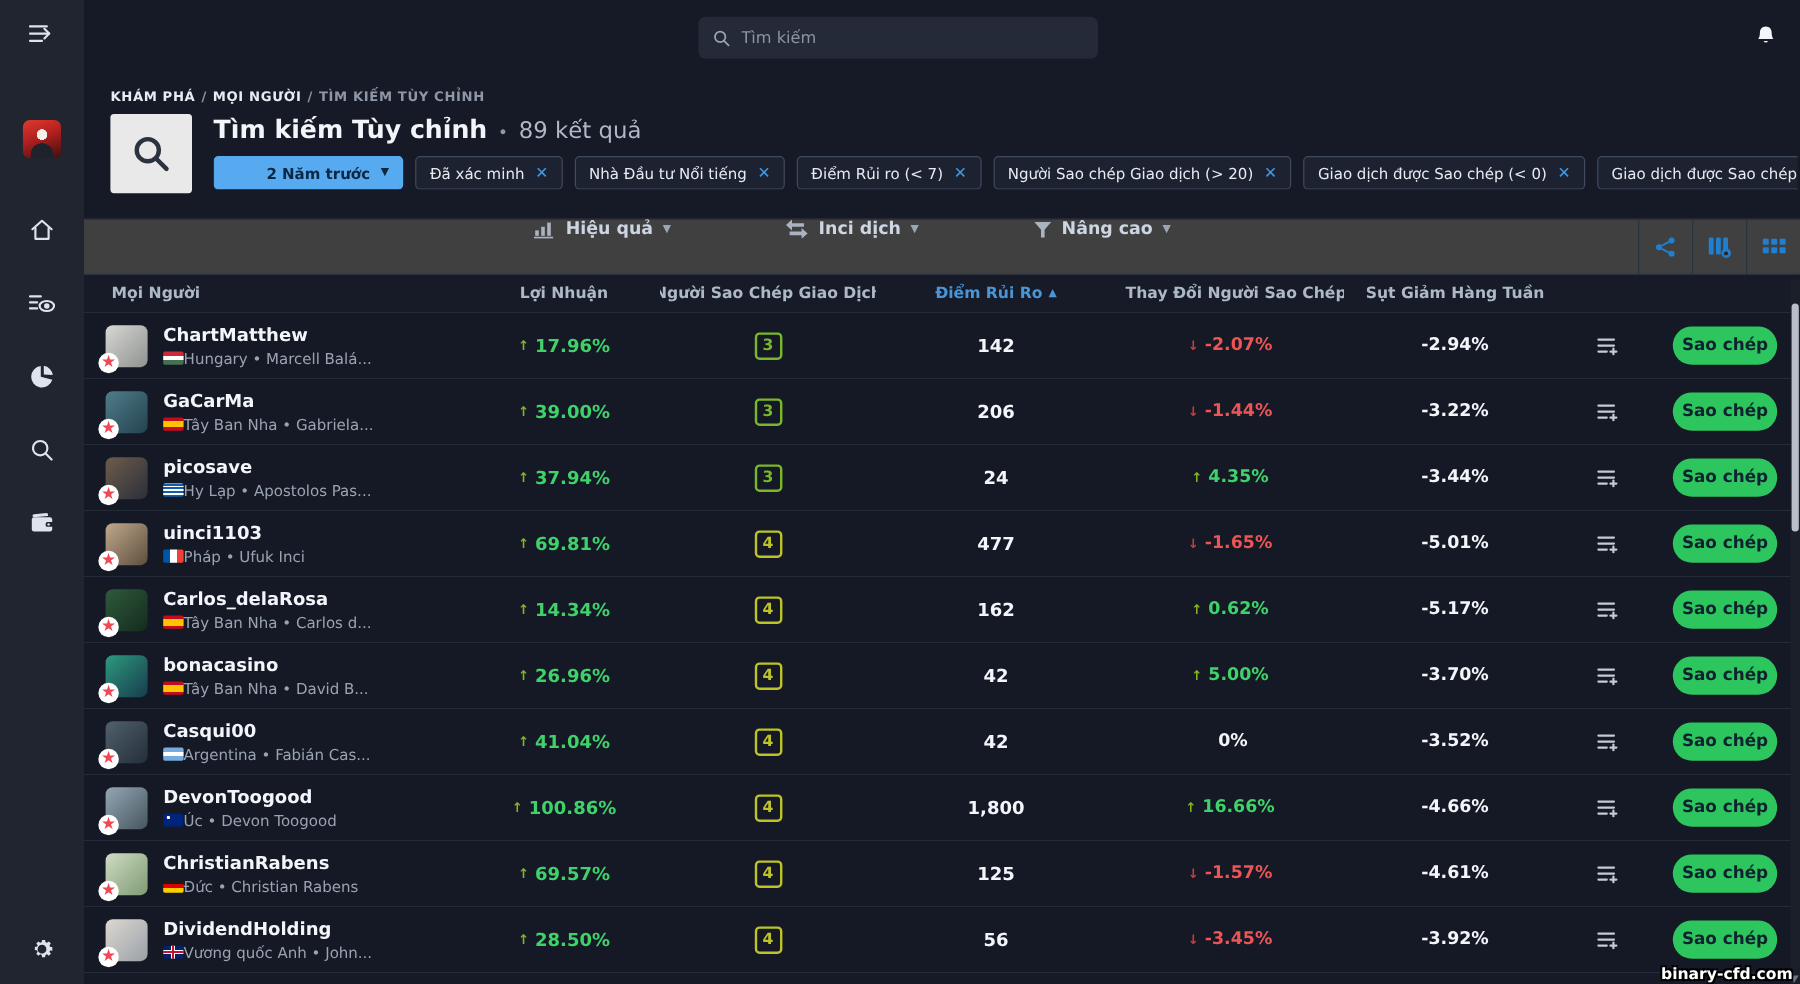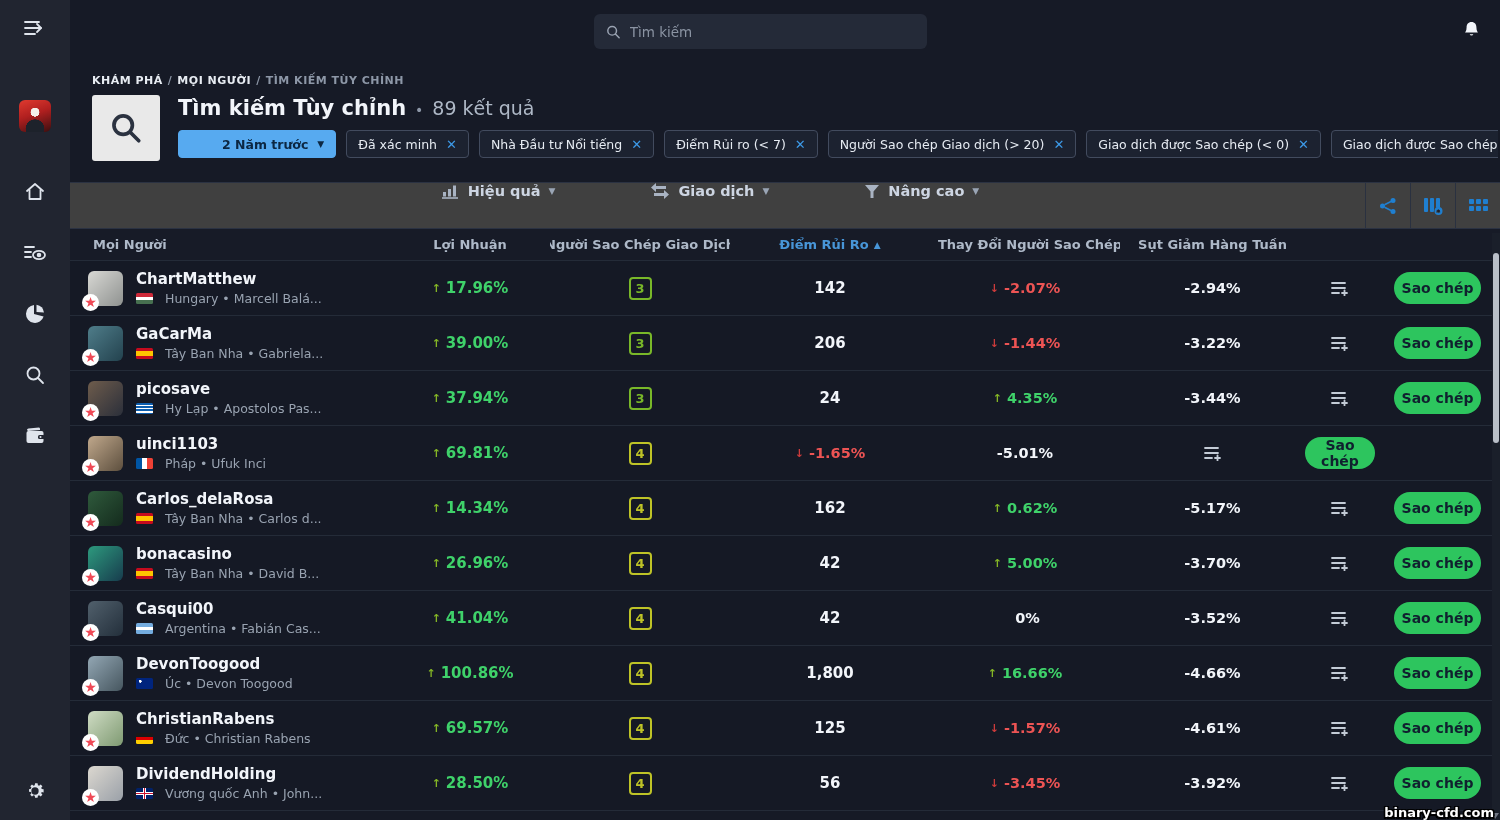--- a/index.html
+++ b/index.html
@@ -26,21 +26,21 @@
   .sb-ic { width:24px; height:24px; display:flex; align-items:center; justify-content:center; cursor:pointer; }
   .sb-gear { position:absolute; bottom:18px; left:0; width:70px; display:flex; justify-content:center; cursor:pointer; }
   svg.ic { stroke:#dfe4ec; fill:none; stroke-width:1.8; stroke-linecap:round; stroke-linejoin:round; }
   svg.icf { fill:#dfe4ec; stroke:none; }
 
   
   .main { position:absolute; left:70px; top:0; width:1430px; height:820px; }
 
   .topbar { height:62px; position:relative; }
   .search-box {
-    position:absolute; left:524px; top:14px; width:333px; height:35px;
+    position:absolute; left:512px; top:14px; width:333px; height:35px;
     background:#242a38; border-radius:6px; display:flex; align-items:center; padding:0 12px; gap:9px;
   }
   .search-box input {
     background:transparent; border:none; outline:none; color:#cdd4e0;
     font-family:inherit; font-size:13.5px; width:100%;
   }
   .search-box input::placeholder { color:#8b94a3; }
   .bell { position:absolute; right:20px; top:21px; cursor:pointer; }
 
   
@@ -94,21 +94,21 @@
   .row { height:55px; background:#151925; border-bottom:1px solid #242b38; }
   .cell { display:flex; align-items:center; justify-content:center; }
   .cell.person { justify-content:flex-start; padding-left:18px; gap:13px; cursor:pointer; }
   .avatar { width:35px; height:35px; border-radius:6px; position:relative; flex:0 0 auto; }
   .star-badge {
     position:absolute; left:-6px; bottom:-5px; width:17px; height:17px; border-radius:50%;
     background:#fff; display:flex; align-items:center; justify-content:center;
     color:#ef4956; font-size:14px; line-height:1;
   }
   .uname { font-size:15px; font-weight:bold; color:#f2f5fa; }
-  .sub { font-size:12.5px; color:#99a3b1; margin-top:3px; display:flex; align-items:center; gap:12px; }
+  .sub { font-size:12.5px; color:#99a3b1; margin-top:3px; display:flex; align-items:center; gap:0; }
   .flag { width:17px; height:11px; border-radius:1.5px; display:inline-block; flex:0 0 auto; }
   .f-hu { background:linear-gradient(180deg,#ce2939 33%,#fff 33% 66%,#477050 66%); }
   .f-es { background:linear-gradient(180deg,#c60b1e 25%,#ffc400 25% 75%,#c60b1e 75%); }
   .f-gr { background:repeating-linear-gradient(180deg,#0d5eaf 0 1.6px,#fff 1.6px 3.2px); }
   .f-fr { background:linear-gradient(90deg,#0055a4 33%,#fff 33% 66%,#ef4135 66%); }
   .f-ar { background:linear-gradient(180deg,#74acdf 33%,#fff 33% 66%,#74acdf 66%); }
   .f-au { background:radial-gradient(circle at 25% 30%, #fff 0 1.2px, transparent 1.6px),#00247d; }
   .f-de { background:linear-gradient(180deg,#1a1a1a 33%,#dd0000 33% 66%,#ffce00 66%); }
   .f-gb { background:
       linear-gradient(180deg, transparent 43%, #c8102e 43% 57%, transparent 57%),
@@ -287,21 +287,21 @@
             <line x1="1" y1="15" x2="17" y2="15" stroke="#a9b3c2" stroke-width="1.6"></line>
         </svg>
         <span>Hiệu quả</span>
           <span class="caret">▼</span>
       </div>
       <div class="tb-menu">
         <svg width="20" height="16" viewBox="0 0 20 16" style="fill:#a9b3c2">
           <polygon points="6,0 6,3 16,3 16,6 6,6 6,9 1,4.5"></polygon>
             <polygon points="14,7 19,11.5 14,16 14,13 4,13 4,10 14,10"></polygon>
         </svg>
-        <span>Giao dịch</span>
+        <span>Inci dịch</span>
           <span class="caret">▼</span>
       </div>
       <div class="tb-menu">
         <svg width="16" height="15" viewBox="0 0 16 15" style="fill:#a9b3c2">
           <polygon points="1,1 15,1 9.5,7.5 9.5,14 6.5,14 6.5,7.5"></polygon>
         </svg>
         <span>Nâng cao</span>
           <span class="caret">▼</span>
       </div>
     </div>
@@ -486,20 +486,21 @@
             </div>
           </div>
         </div>
         <div class="cell gain">
           <span class="arr">↑</span>
           <span>69.81%</span>
         </div>
         <div class="cell">
           <span class="riskbox r4">4</span>
         </div>
+        <div class="cell copiers">477</div>
         <div class="cell change neg">
           <span class="arr">↓</span>
           <span>-1.65%</span>
         </div>
         <div class="cell dd">-5.01%</div>
         <div class="cell addlist">
           <svg width="20" height="16" viewBox="0 0 20 16" style="stroke:#c3cbd6;stroke-width:1.8;stroke-linecap:round;fill:none">
             <line x1="2" y1="3" x2="15" y2="3"></line>
             <line x1="2" y1="8" x2="15" y2="8"></line>
             <line x1="2" y1="13" x2="9" y2="13"></line>

